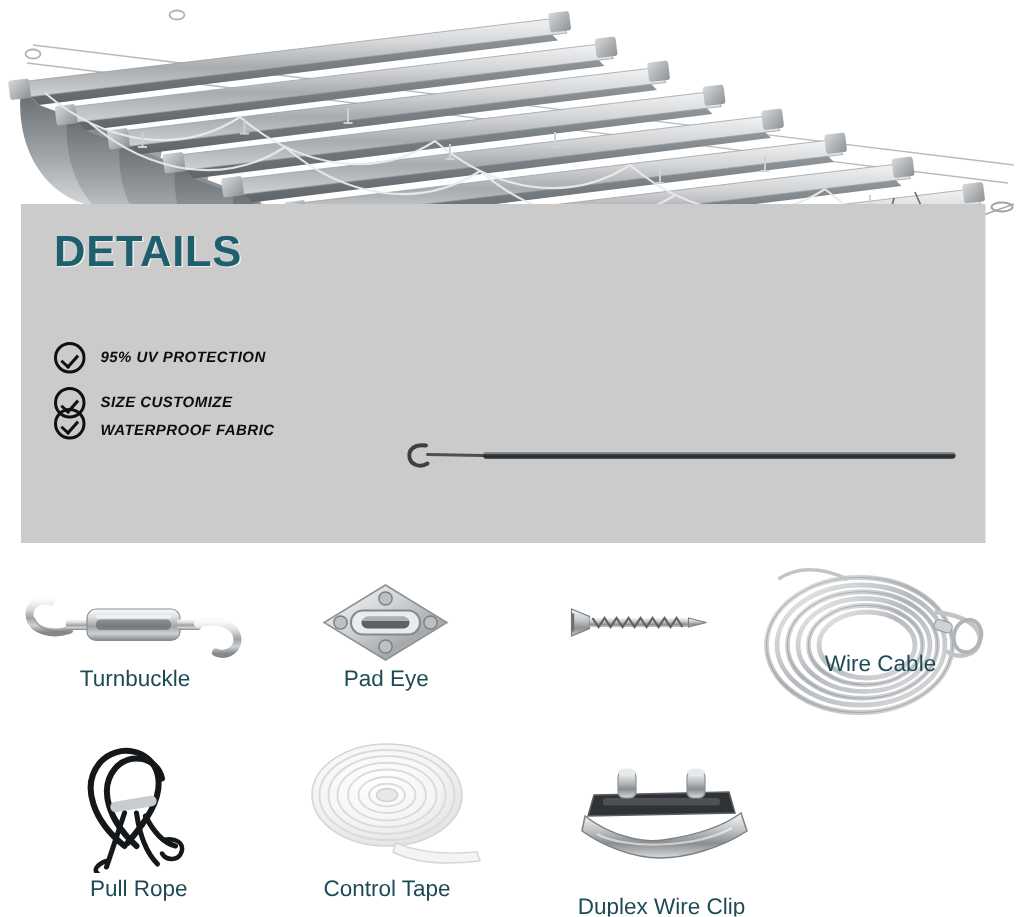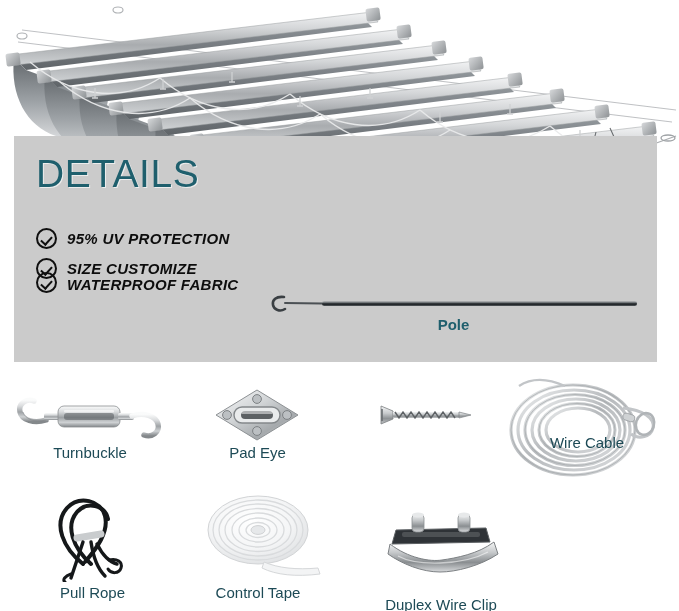--- a/index.html
+++ b/index.html
@@ -13,39 +13,39 @@
   #awning-hero{position:absolute;left:0;top:0;width:679px;height:250px;overflow:hidden;}
   #awning-hero svg{display:block;}
 
   
   #details-panel{
     position:absolute;left:14px;top:136px;width:643px;height:226px;
     background:#cbcbcb;
   }
   #details-title{
     position:absolute;left:22px;top:16px;
-    font-size:39px;font-weight:normal;letter-spacing:.5px;
+    font-size:29px;font-weight:bold;letter-spacing:.5px;
     color:#1f5f6d;
     text-shadow:1px 1px 0 rgba(255,255,255,.65);
   }
   .feature-row{
     position:absolute;left:22px;display:flex;align-items:center;gap:10px;
   }
   .feature-row .chk{
     width:21px;height:21px;flex:0 0 21px;
     border:2px solid #101010;border-radius:50%;
     position:relative;box-sizing:border-box;
   }
   .feature-row .chk:after{
     content:"";position:absolute;left:5px;top:4px;
     width:5px;height:9px;border:solid #101010;
     border-width:0 2px 2px 0;transform:rotate(42deg);
   }
   .feature-row .ftxt{
-    font-size:15px;font-weight:bold;font-style:italic;
+    font-size:10px;font-weight:bold;font-style:italic;
     color:#0d0d0d;letter-spacing:.3px;white-space:nowrap;
   }
   #feature-0{top:92px;}
   #feature-1{top:122px;}
   #feature-2{top:136px;align-items:flex-end;}
 
   
   #pole-figure{position:absolute;left:252px;top:148px;width:375px;height:66px;}
   #pole-label{
     position:absolute;left:252px;top:180px;width:375px;
@@ -257,21 +257,20 @@
       </defs>
 
       <path d="M18,13 C10,12 6,16 7,21 C8,26 14,28 19,25" fill="none" stroke="#3a3f43" stroke-width="2.6" stroke-linecap="round"></path>
 
       <path d="M19,19 L56,19.6" stroke="#4b5054" stroke-width="2" stroke-linecap="round"></path>
 
       <rect x="56" y="17.4" width="315" height="4.6" rx="2.3" fill="url(#rodG)"></rect>
       <rect x="56" y="17.6" width="315" height="1.1" rx="0.5" fill="#9ea2a5" opacity=".55"></rect>
     </svg>
   </div>
-  <div id="pole-label">Pole</div>
 </div>
 
 <div id="accessory-grid">
 
   <div class="acc-cell" id="acc-turnbuckle">
     <div class="acc-art">
       <svg width="180" height="70" viewBox="0 0 180 70" xmlns="http://www.w3.org/2000/svg">
         <defs>
           <linearGradient id="steelH" x1="0" y1="0" x2="0" y2="1">
             <stop offset="0%" stop-color="#fafbfb"></stop>

